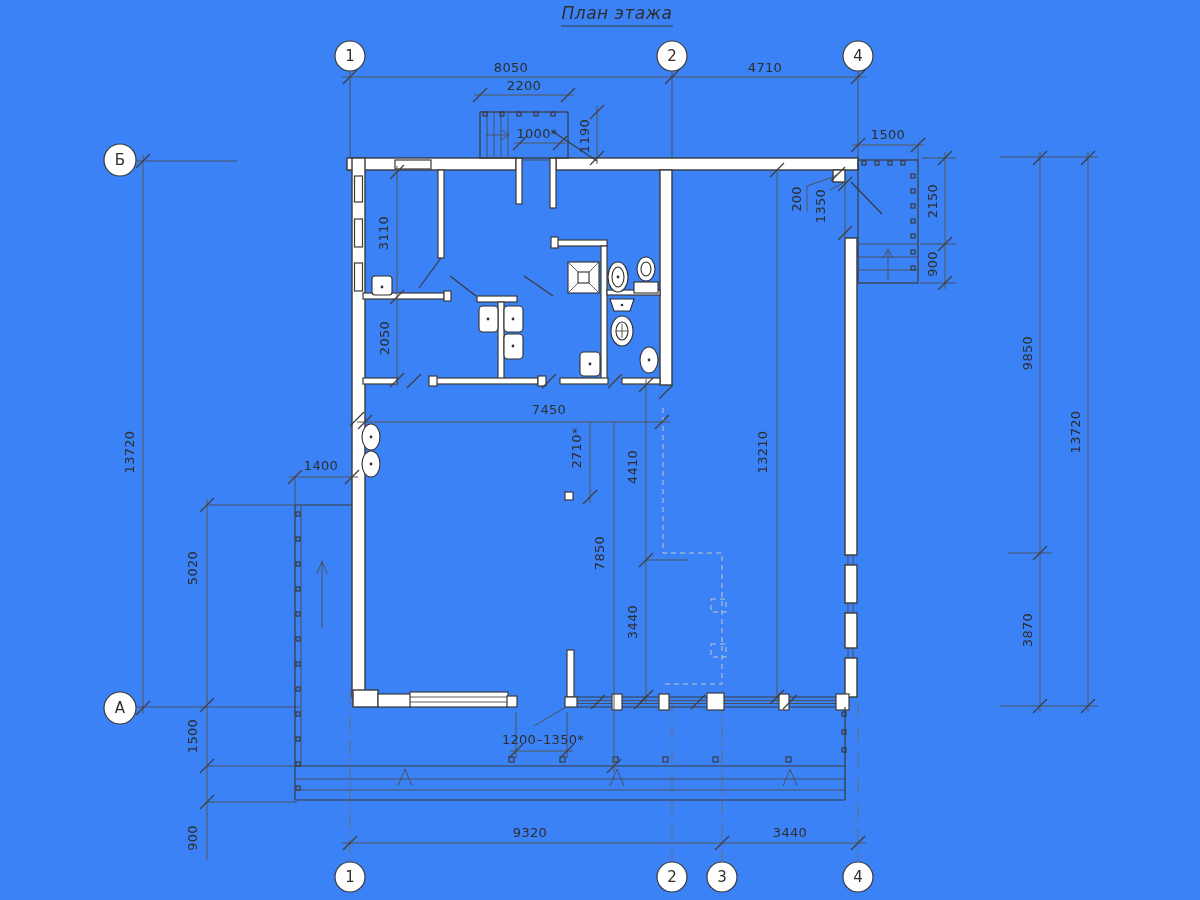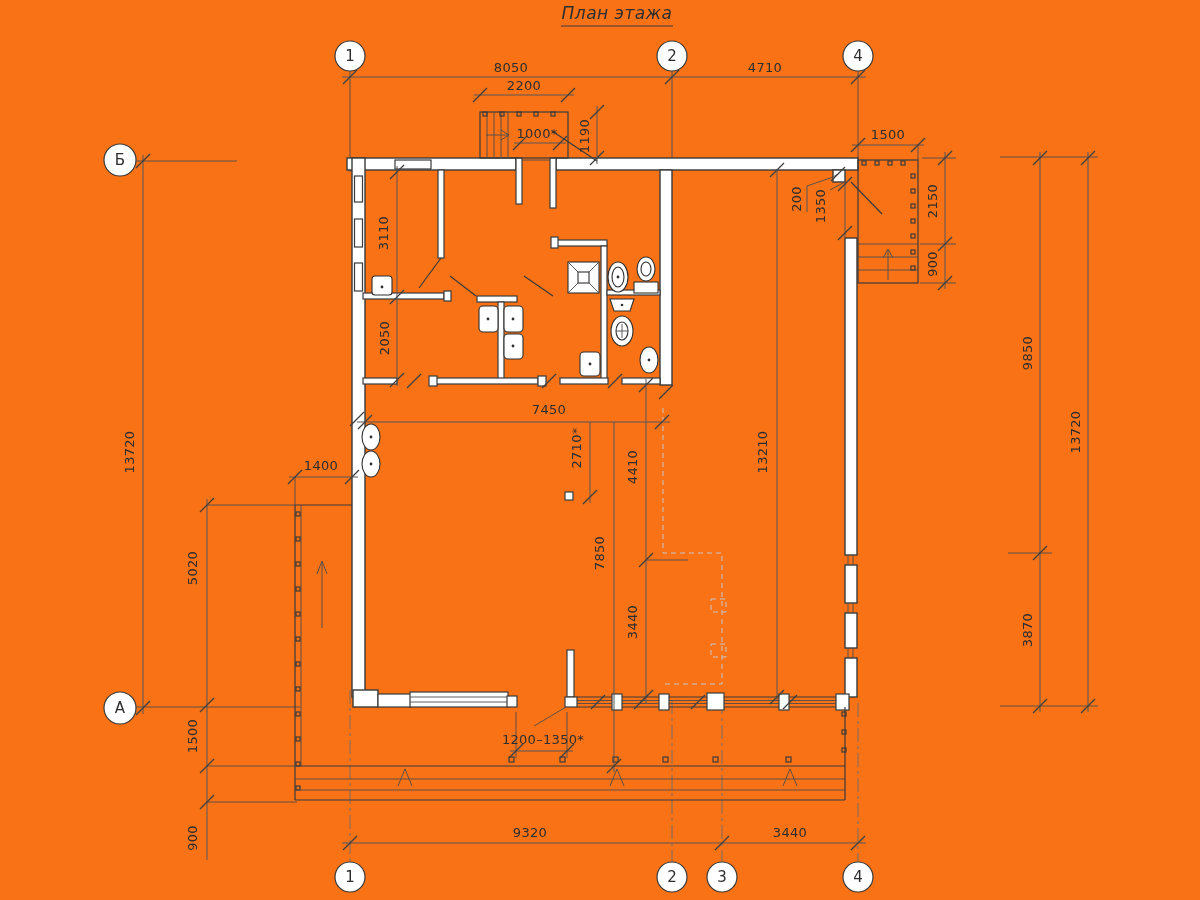--- a/index.html
+++ b/index.html
@@ -1,16 +1,16 @@
 <!DOCTYPE html>
 <html><head>
 <meta charset="utf-8">
 <style>
   html,body{margin:0;padding:0;background:#fff;}
-  #page{position:relative;width:1200px;height:900px;background:#f97316;overflow:hidden;
+  #page{position:relative;width:1200px;height:900px;background:#3b82f6;overflow:hidden;
         font-family:"DejaVu Sans","Liberation Sans",sans-serif;}
   svg{display:block}
   
   .w   {stroke:#3a3a3a;stroke-width:1.4;fill:#fff;}          
   .w2  {stroke:#3a3a3a;stroke-width:1.2;fill:#fff;}          
   .ln  {stroke:#3a3a3a;stroke-width:1.2;fill:none;}          
   .thin{stroke:#4c4c4c;stroke-width:0.9;fill:none;}
   .d   {stroke:#565656;stroke-width:1;fill:none;}            
   .tk  {stroke:#3f3f3f;stroke-width:1.2;}                    
   .dd  {stroke:#6b6b6b;stroke-width:0.9;fill:none;stroke-dasharray:14 4 3 4;} 

